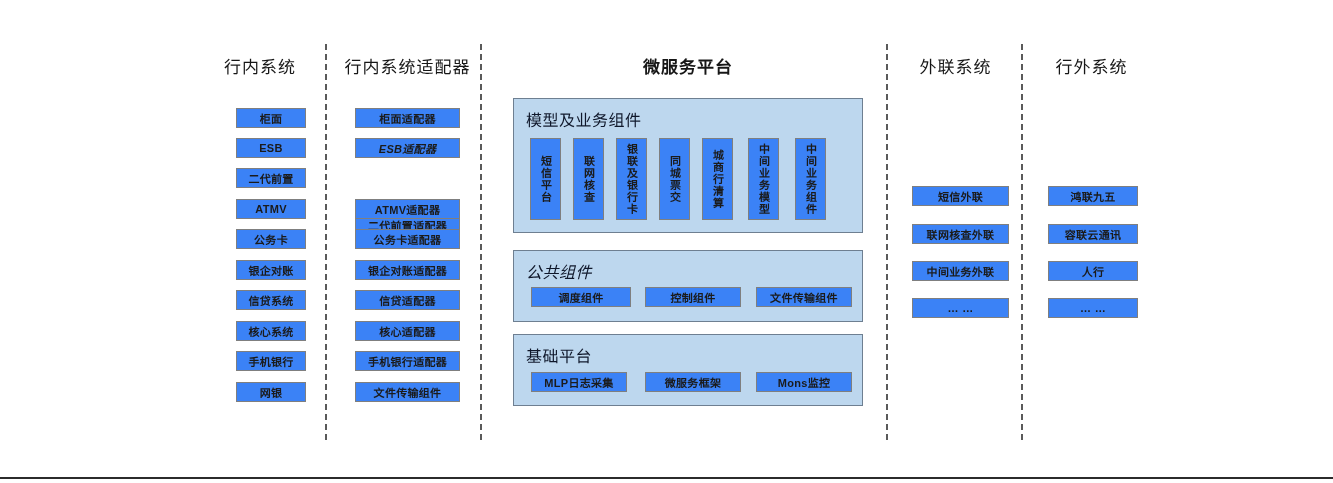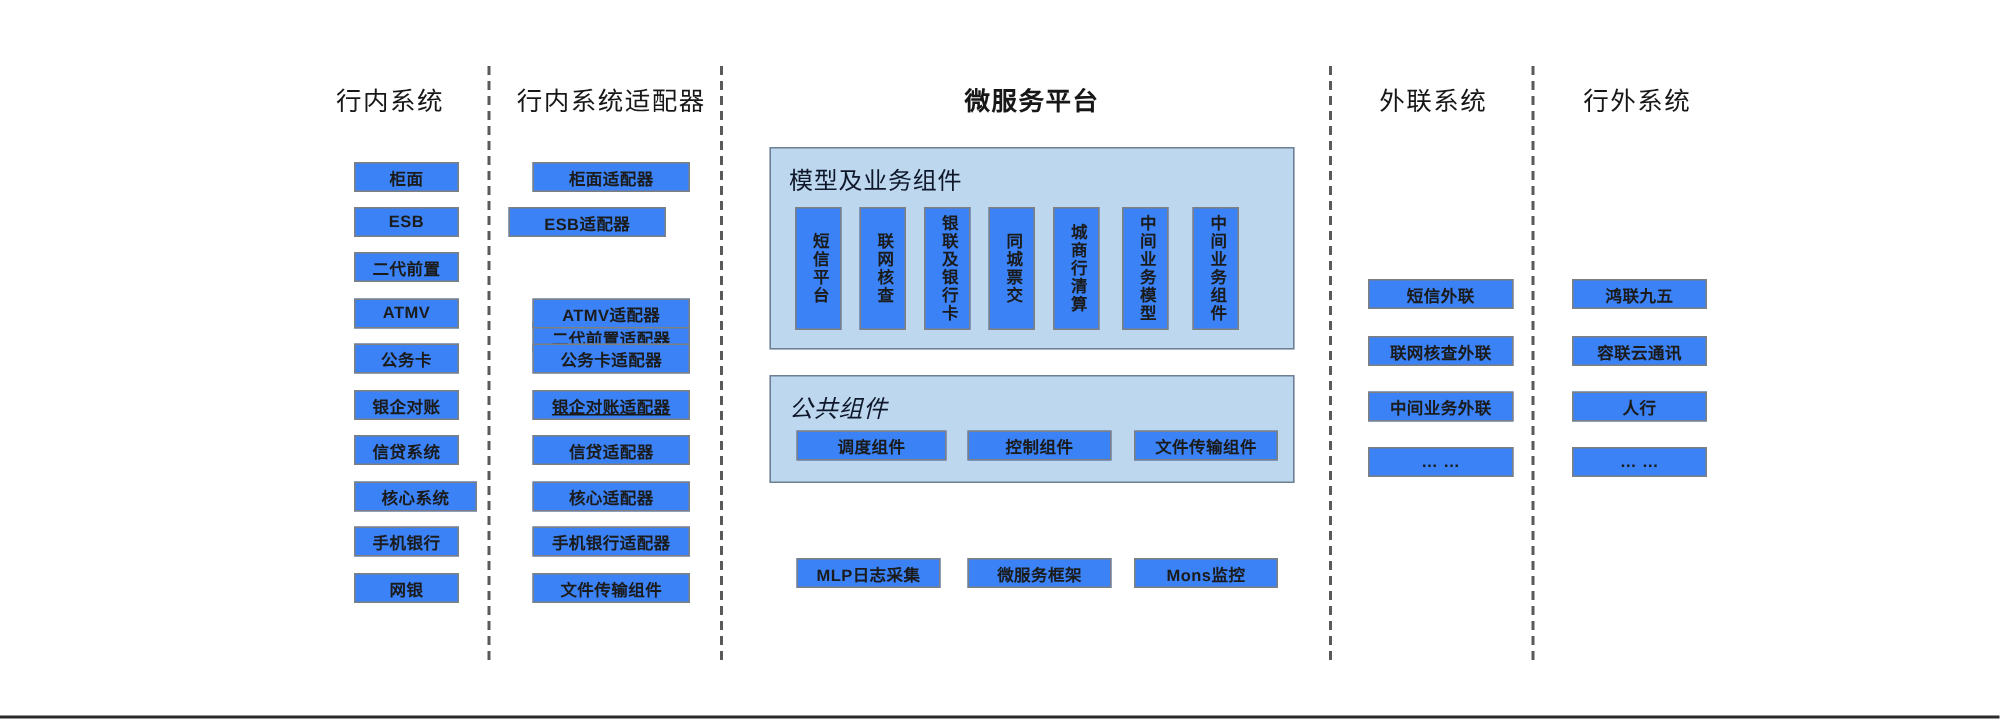--- a/index.html
+++ b/index.html
@@ -119,30 +119,30 @@
   <div class="col-title" style="left:893px; top:53px; width:125px;">外联系统</div>
   <div class="col-title" style="left:1029px; top:53px; width:125px;">行外系统</div>
 
   <div class="node" style="left:236px; top:108px; width:70px; height:20px;">柜面</div>
   <div class="node" style="left:236px; top:138px; width:70px; height:20px;">ESB</div>
   <div class="node" style="left:236px; top:168px; width:70px; height:20px;">二代前置</div>
   <div class="node" style="left:236px; top:199px; width:70px; height:20px;">ATMV</div>
   <div class="node" style="left:236px; top:229px; width:70px; height:20px;">公务卡</div>
   <div class="node" style="left:236px; top:260px; width:70px; height:20px;">银企对账</div>
   <div class="node" style="left:236px; top:290px; width:70px; height:20px;">信贷系统</div>
-  <div class="node" style="left:236px; top:321px; width:82px; height:20px;">核心系统</div>
+  <div class="node" style="left:236px; top:321px; width:70px; height:20px;">核心系统</div>
   <div class="node" style="left:236px; top:351px; width:70px; height:20px;">手机银行</div>
   <div class="node" style="left:236px; top:382px; width:70px; height:20px;">网银</div>
 
   <div class="node" style="left:355px; top:108px; width:105px; height:20px;">柜面适配器</div>
-  <div class="node" style="left:339px; top:138px; width:105px; height:20px;">ESB适配器</div>
+  <div class="node" style="left:355px; top:138px; width:105px; height:20px;font-style:italic;">ESB适配器</div>
   <div class="node" style="left:355px; top:168px; width:105px; height:20px;margin-top:47px;">二代前置适配器</div>
   <div class="node" style="left:355px; top:199px; width:105px; height:20px;">ATMV适配器</div>
   <div class="node" style="left:355px; top:229px; width:105px; height:20px;">公务卡适配器</div>
-  <div class="node" style="left:355px; top:260px; width:105px; height:20px;text-decoration:underline;">银企对账适配器</div>
+  <div class="node" style="left:355px; top:260px; width:105px; height:20px;">银企对账适配器</div>
   <div class="node" style="left:355px; top:290px; width:105px; height:20px;">信贷适配器</div>
   <div class="node" style="left:355px; top:321px; width:105px; height:20px;">核心适配器</div>
   <div class="node" style="left:355px; top:351px; width:105px; height:20px;">手机银行适配器</div>
   <div class="node" style="left:355px; top:382px; width:105px; height:20px;">文件传输组件</div>
 
   <div class="panel" style="left:513px; top:98px; width:350px; height:135px;">
     <div class="panel-label">模型及业务组件</div>
   </div>
   <div class="node vertical" style="left:530px; top:138px; width:31px; height:82px;">短信平台</div>
   <div class="node vertical" style="left:573px; top:138px; width:31px; height:82px;">联网核查</div>
@@ -152,20 +152,23 @@
   <div class="node vertical" style="left:748px; top:138px; width:31px; height:82px;">中间业务模型</div>
   <div class="node vertical" style="left:795px; top:138px; width:31px; height:82px;">中间业务组件</div>
 
   <div class="panel" style="left:513px; top:250px; width:350px; height:72px;font-style:italic;">
     <div class="panel-label">公共组件</div>
   </div>
   <div class="node" style="left:531px; top:287px; width:100px; height:20px;">调度组件</div>
   <div class="node" style="left:645px; top:287px; width:96px; height:20px;">控制组件</div>
   <div class="node" style="left:756px; top:287px; width:96px; height:20px;">文件传输组件</div>
 
+  <div class="panel" style="left:513px; top:334px; width:350px; height:72px;">
+    <div class="panel-label">基础平台</div>
+  </div>
   <div class="node" style="left:531px; top:372px; width:96px; height:20px;">MLP日志采集</div>
   <div class="node" style="left:645px; top:372px; width:96px; height:20px;">微服务框架</div>
   <div class="node" style="left:756px; top:372px; width:96px; height:20px;">Mons监控</div>
 
   <div class="node" style="left:912px; top:186px; width:97px; height:20px;">短信外联</div>
   <div class="node" style="left:912px; top:224px; width:97px; height:20px;">联网核查外联</div>
   <div class="node" style="left:912px; top:261px; width:97px; height:20px;">中间业务外联</div>
   <div class="node" style="left:912px; top:298px; width:97px; height:20px;">… …</div>
 
   <div class="node" style="left:1048px; top:186px; width:90px; height:20px;">鸿联九五</div>

